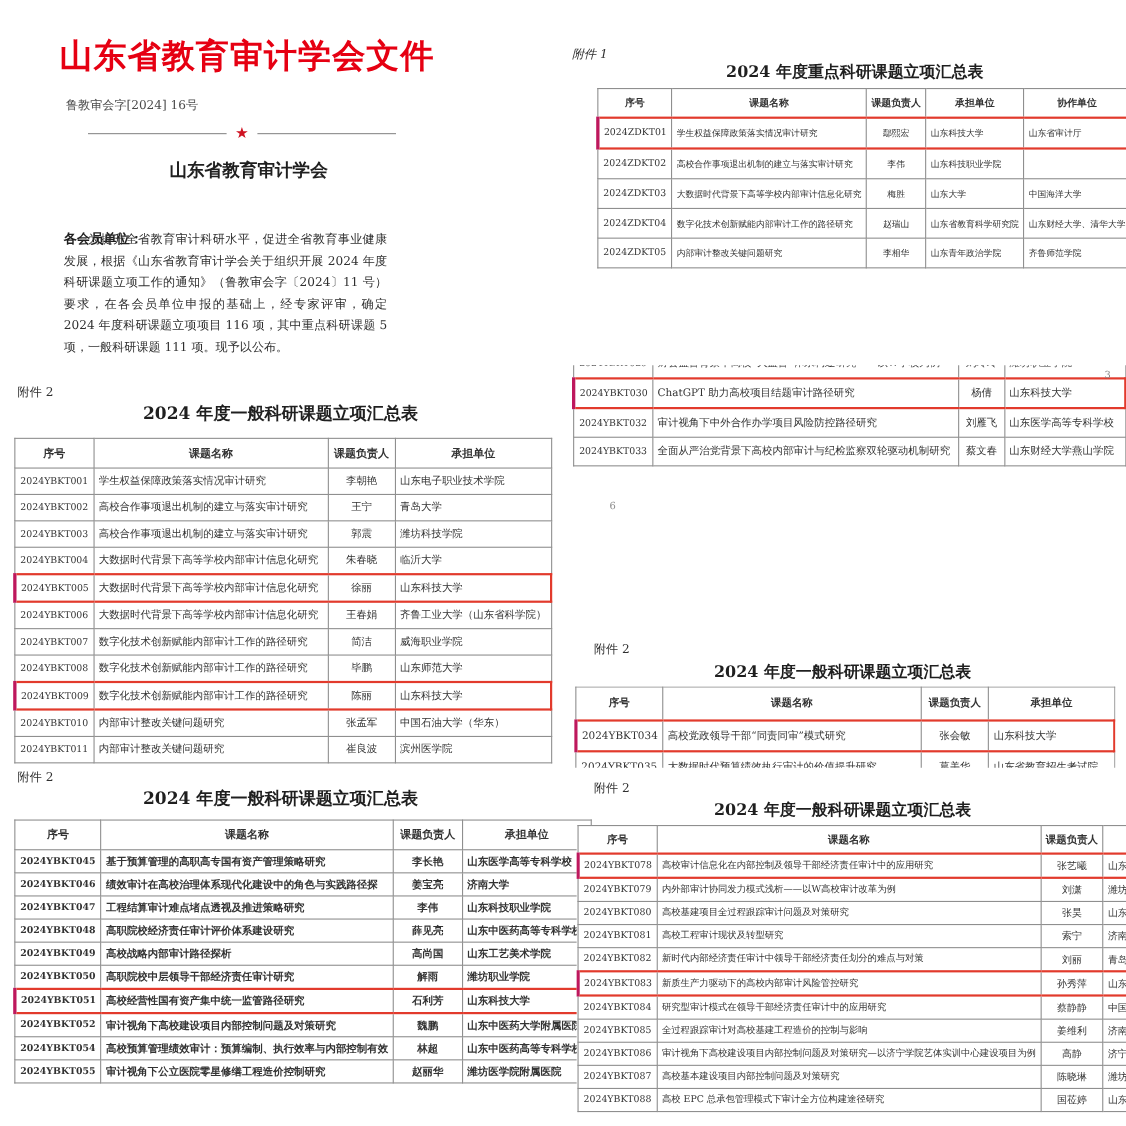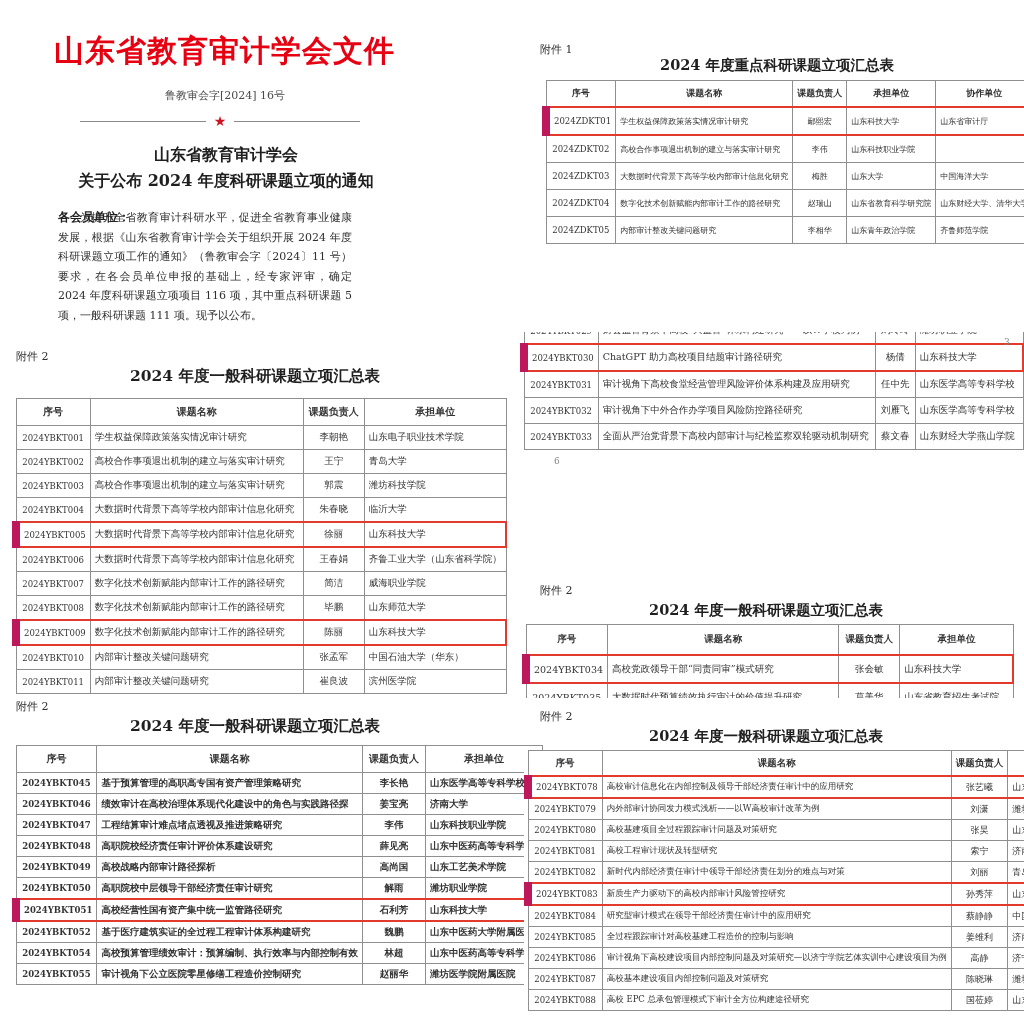--- a/index.html
+++ b/index.html
@@ -1,56 +1,56 @@
 <!DOCTYPE html>
 <html><head>
 <meta charset="utf-8">
 <style>
   html,body{margin:0;padding:0;}
   .page{position:relative;width:1024px;height:1024px;background:#ffffff;overflow:hidden;
         font-family:"DejaVu Serif","Liberation Serif",serif;color:#333;}
   
   #head-title{position:absolute;left:54px;top:31px;font-size:30px;font-weight:700;
               color:#e60012;letter-spacing:1px;white-space:nowrap;}
-  #doc-no{position:absolute;left:60px;top:88px;width:330px;text-align:center;font-size:11px;color:#4a4a4a;}
+  #doc-no{position:absolute;left:60px;top:88px;width:330px;text-align:left;font-size:11px;color:#4a4a4a;}
   #divider{position:absolute;left:80px;top:116px;width:280px;display:flex;align-items:center;}
   #divider .line{flex:1;height:1px;background:#8a8a8a;}
   #divider .star{color:#cf1322;font-size:14px;padding:0 8px;line-height:10px;}
   #notice-title{position:absolute;left:8px;top:142px;width:436px;text-align:center;
                 font-size:16px;font-weight:700;line-height:26px;color:#1f1f1f;}
   #salutation{position:absolute;left:58px;top:209px;font-size:12px;font-weight:700;color:#1f1f1f;}
   #body-par{position:absolute;left:58px;top:208px;width:294px;font-size:11px;line-height:19.5px;
             text-align:justify;text-indent:2em;color:#2f2f2f;}
   .att-label{position:absolute;font-size:11px;color:#2f2f2f;}
   .tbl-title{position:absolute;text-align:center;font-weight:700;color:#1f1f1f;}
   
   table.doc{border-collapse:collapse;table-layout:fixed;background:#fff;}
   table.doc th,table.doc td{border:1px solid #8f8f8f;padding:1px 4px;overflow:hidden;
             white-space:nowrap;color:#333;font-weight:400;}
   table.doc th{text-align:center;font-weight:700;}
   table.doc td:nth-child(1),table.doc td:nth-child(3){text-align:center;}
   table.doc td:nth-child(2),table.doc td:nth-child(4),table.doc td:nth-child(5){text-align:left;}
   table.doc td:first-child{font-size:8.5px;}
   tr.hl td{border-top:2px solid #e23a2c;border-bottom:2px solid #e23a2c;}
-  tr.hl td:first-child{border-left:8px solid #be185d;margin-top:41px;}
+  tr.hl td:first-child{border-left:3px solid #be185d;margin-top:41px;}
   tr.hl td:last-child{border-right:2px solid #e23a2c;}
   
   #att-a{left:16px;top:349px;}
   #title-a{left:4px;top:366px;width:502px;font-size:15.5px;}
   #tbl-a{position:absolute;left:12px;top:398px;font-size:9.5px;}
   #tbl-a th{height:24px;font-size:10px;}
   #tbl-a td{height:21px;}
   
   #att-b{left:16px;top:699px;}
   #title-b{left:4px;top:716px;width:502px;font-size:15.5px;}
   #tbl-b{position:absolute;left:12px;top:745px;font-size:9.5px;}
   #tbl-b th{height:24px;font-size:10px;}
   #tbl-b td{height:18px;font-weight:bold;}
   
-  #att-1{left:540px;top:42px;}
+  #att-1{left:520px;top:42px;font-style:italic;}
   #title-key{left:542px;top:56px;width:470px;font-size:14.5px;}
   #tbl-key{position:absolute;left:542px;top:80px;font-size:8px;}
   #tbl-key th{height:23px;font-size:9px;}
   #tbl-key td{height:24px;}
   
   #mid-clip{position:absolute;left:520px;top:332px;width:504px;height:126px;overflow:hidden;}
   #tbl-mid{margin-top:-15px;font-size:9.5px;}
   #tbl-mid td{height:23px;}
   
   #att-2c{left:540px;top:583px;}
@@ -77,21 +77,20 @@
 
   <div id="head-title">山东省教育审计学会文件</div>
   <div id="doc-no">鲁教审会字[2024] 16号</div>
   <div id="divider">
     <span class="line"></span>
     <span class="star">★</span>
     <span class="line"></span>
   </div>
   <div id="notice-title">
     <div>山东省教育审计学会</div>
-    <div>关于公布 2024 年度科研课题立项的通知</div>
   </div>
   <div id="salutation">各会员单位：</div>
   <div id="body-par">为提升全省教育审计科研水平，促进全省教育事业健康发展，根据《山东省教育审计学会关于组织开展 2024 年度科研课题立项工作的通知》（鲁教审会字〔2024〕11 号）要求，在各会员单位申报的基础上，经专家评审，确定 2024 年度科研课题立项项目 116 项，其中重点科研课题 5 项，一般科研课题 111 项。现予以公布。</div>
 
   <div id="att-a" class="att-label">附件 2</div>
   <div id="title-a" class="tbl-title">2024 年度一般科研课题立项汇总表</div>
   <table id="tbl-a" class="doc">
     <colgroup>
         <col style="width:70px">
         <col style="width:213px">
@@ -231,21 +230,21 @@
           <td>潍坊职业学院</td>
         </tr>
         <tr class="hl">
           <td>2024YBKT051</td>
           <td>高校经营性国有资产集中统一监管路径研究</td>
           <td>石利芳</td>
           <td>山东科技大学</td>
         </tr>
         <tr>
           <td>2024YBKT052</td>
-          <td>基于医疗建筑实证的全过程工程审计体系构建研究</td>
+          <td>审计视角下高校建设项目内部控制问题及对策研究</td>
           <td>魏鹏</td>
           <td>山东中医药大学附属医院</td>
         </tr>
         <tr>
           <td>2024YBKT054</td>
           <td>高校预算管理绩效审计：预算编制、执行效率与内部控制有效</td>
           <td>林超</td>
           <td>山东中医药高等专科学校</td>
         </tr>
         <tr>
@@ -330,26 +329,20 @@
             <td>刘玲玲</td>
             <td>潍坊职业学院</td>
           </tr>
           <tr class="hl">
             <td>2024YBKT030</td>
             <td>ChatGPT 助力高校项目结题审计路径研究</td>
             <td>杨倩</td>
             <td>山东科技大学</td>
           </tr>
           <tr>
-            <td>2024YBKT031</td>
-            <td>审计视角下高校食堂经营管理风险评价体系构建及应用研究</td>
-            <td>任中先</td>
-            <td>山东医学高等专科学校</td>
-          </tr>
-          <tr>
             <td>2024YBKT032</td>
             <td>审计视角下中外合作办学项目风险防控路径研究</td>
             <td>刘雁飞</td>
             <td>山东医学高等专科学校</td>
           </tr>
           <tr>
             <td>2024YBKT033</td>
             <td>全面从严治党背景下高校内部审计与纪检监察双轮驱动机制研究</td>
             <td>蔡文春</td>
             <td>山东财经大学燕山学院</td>

